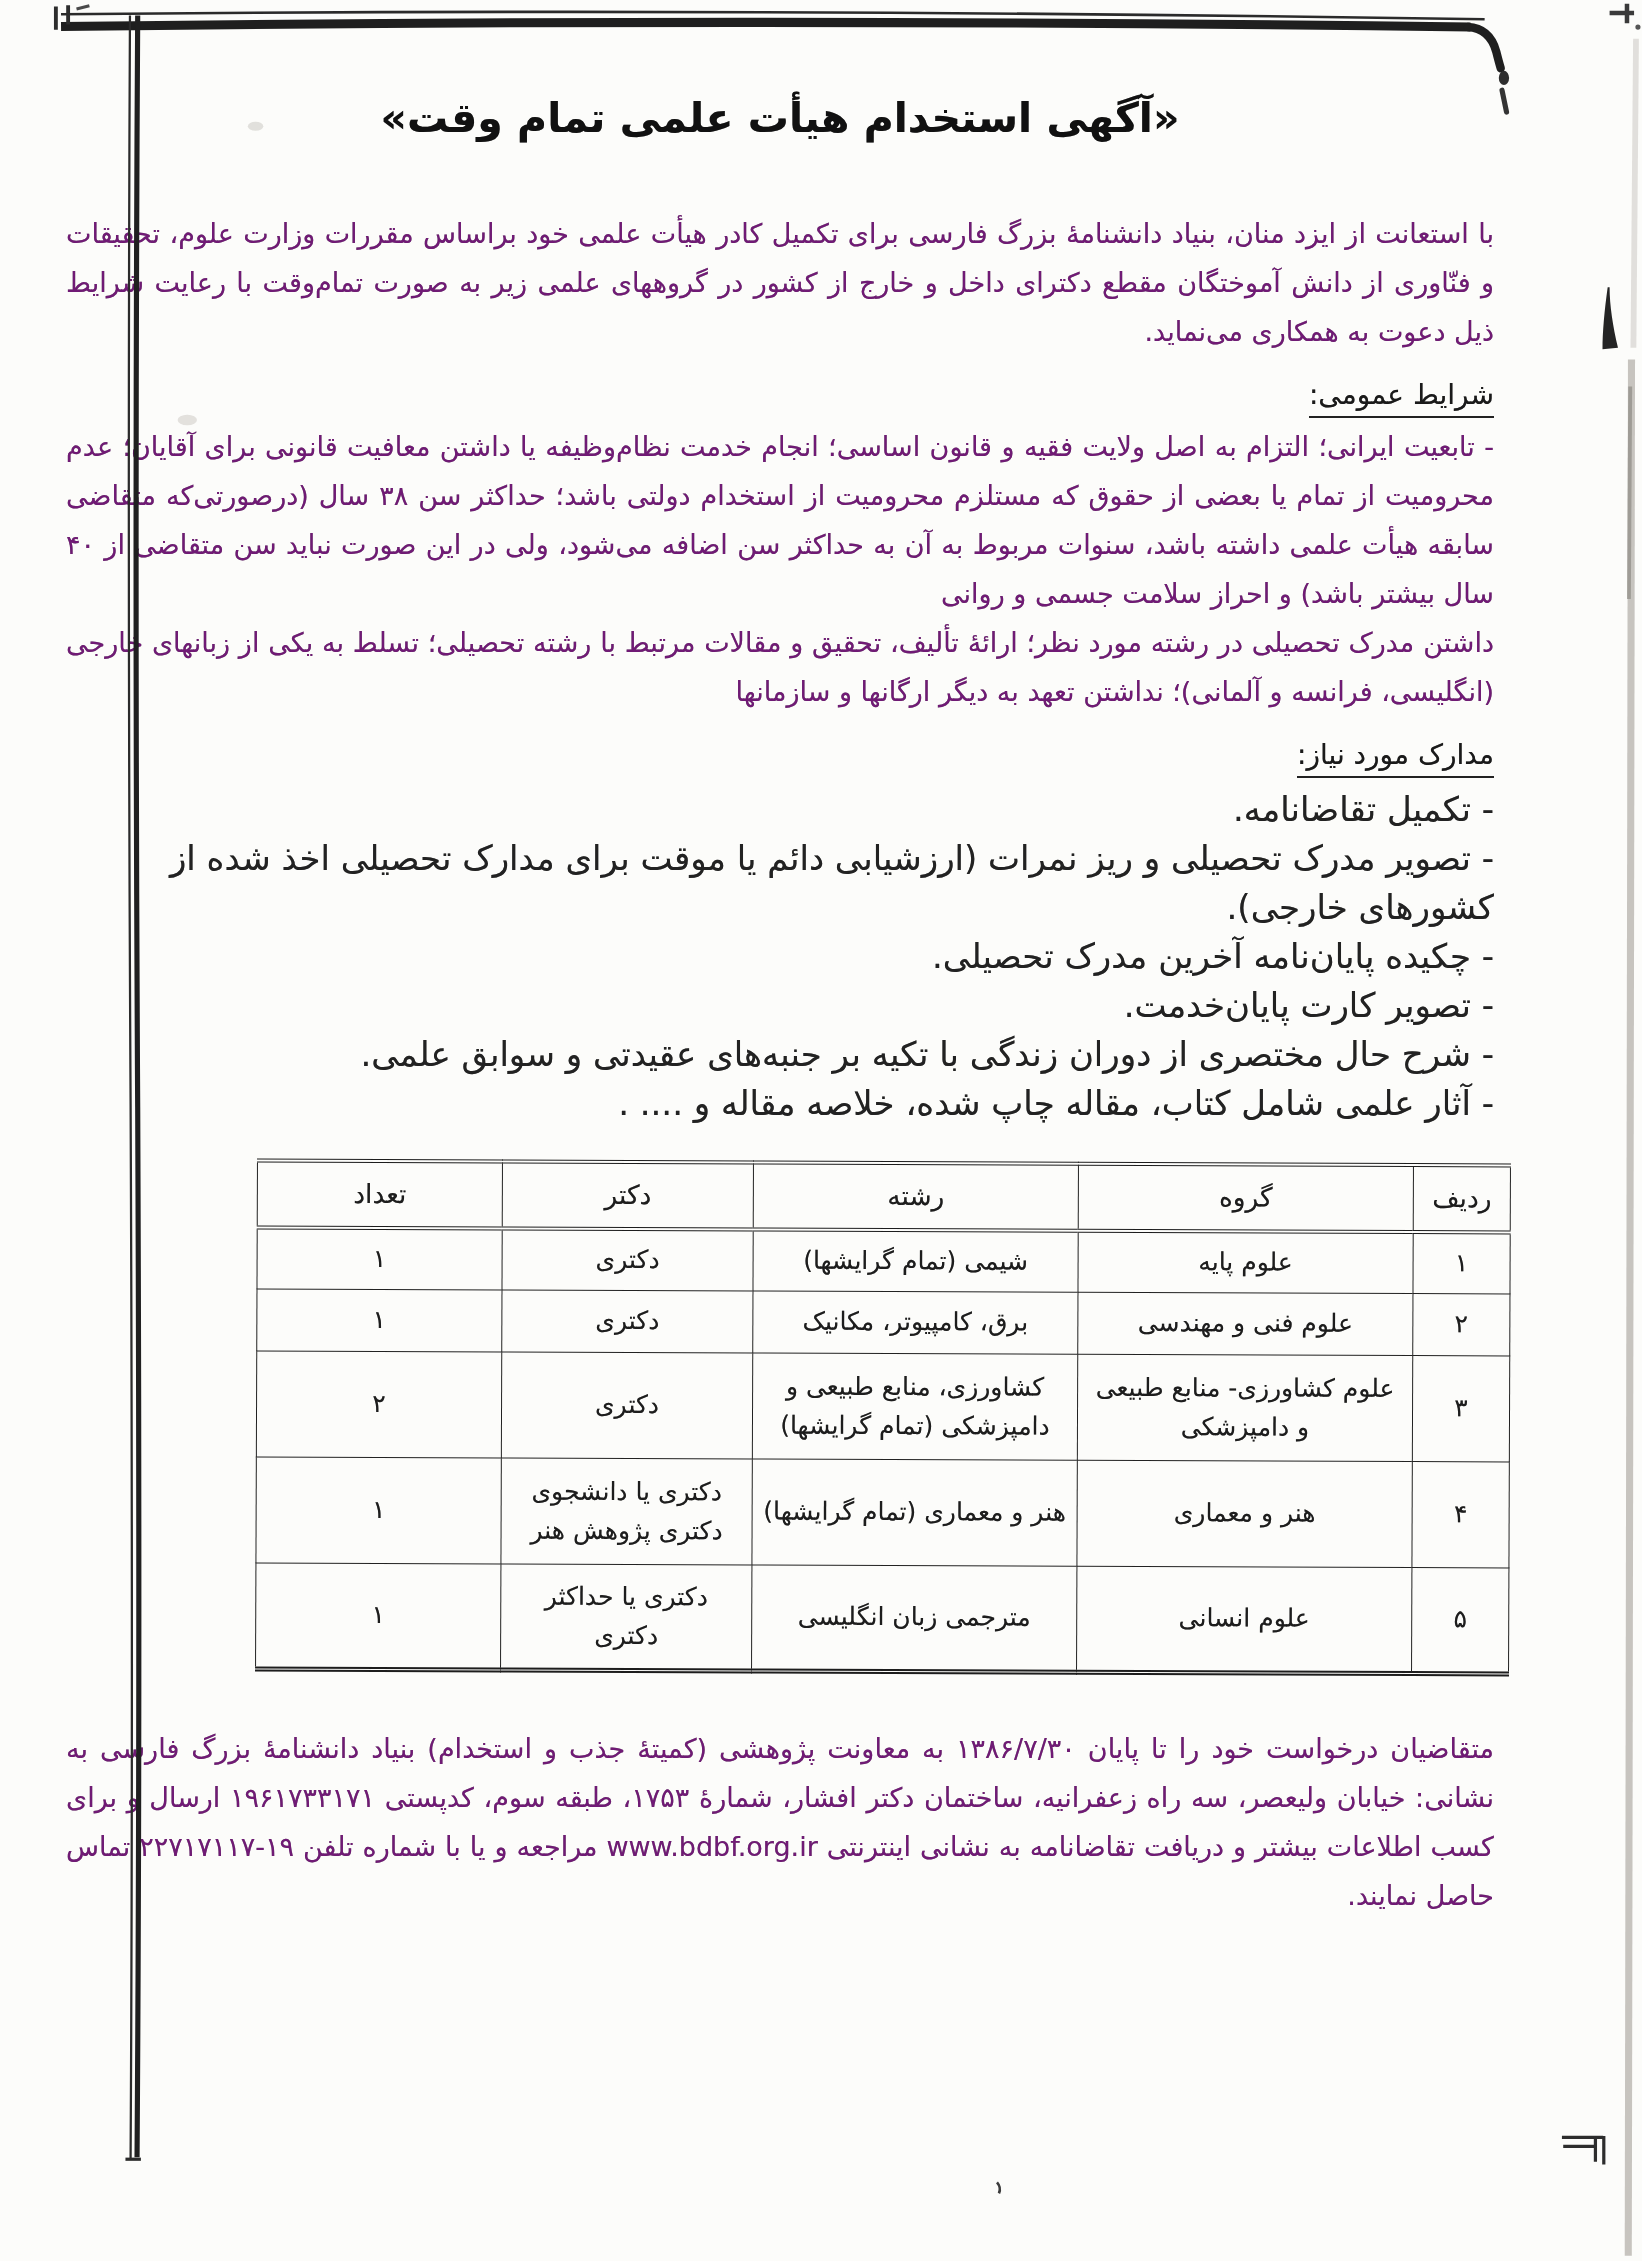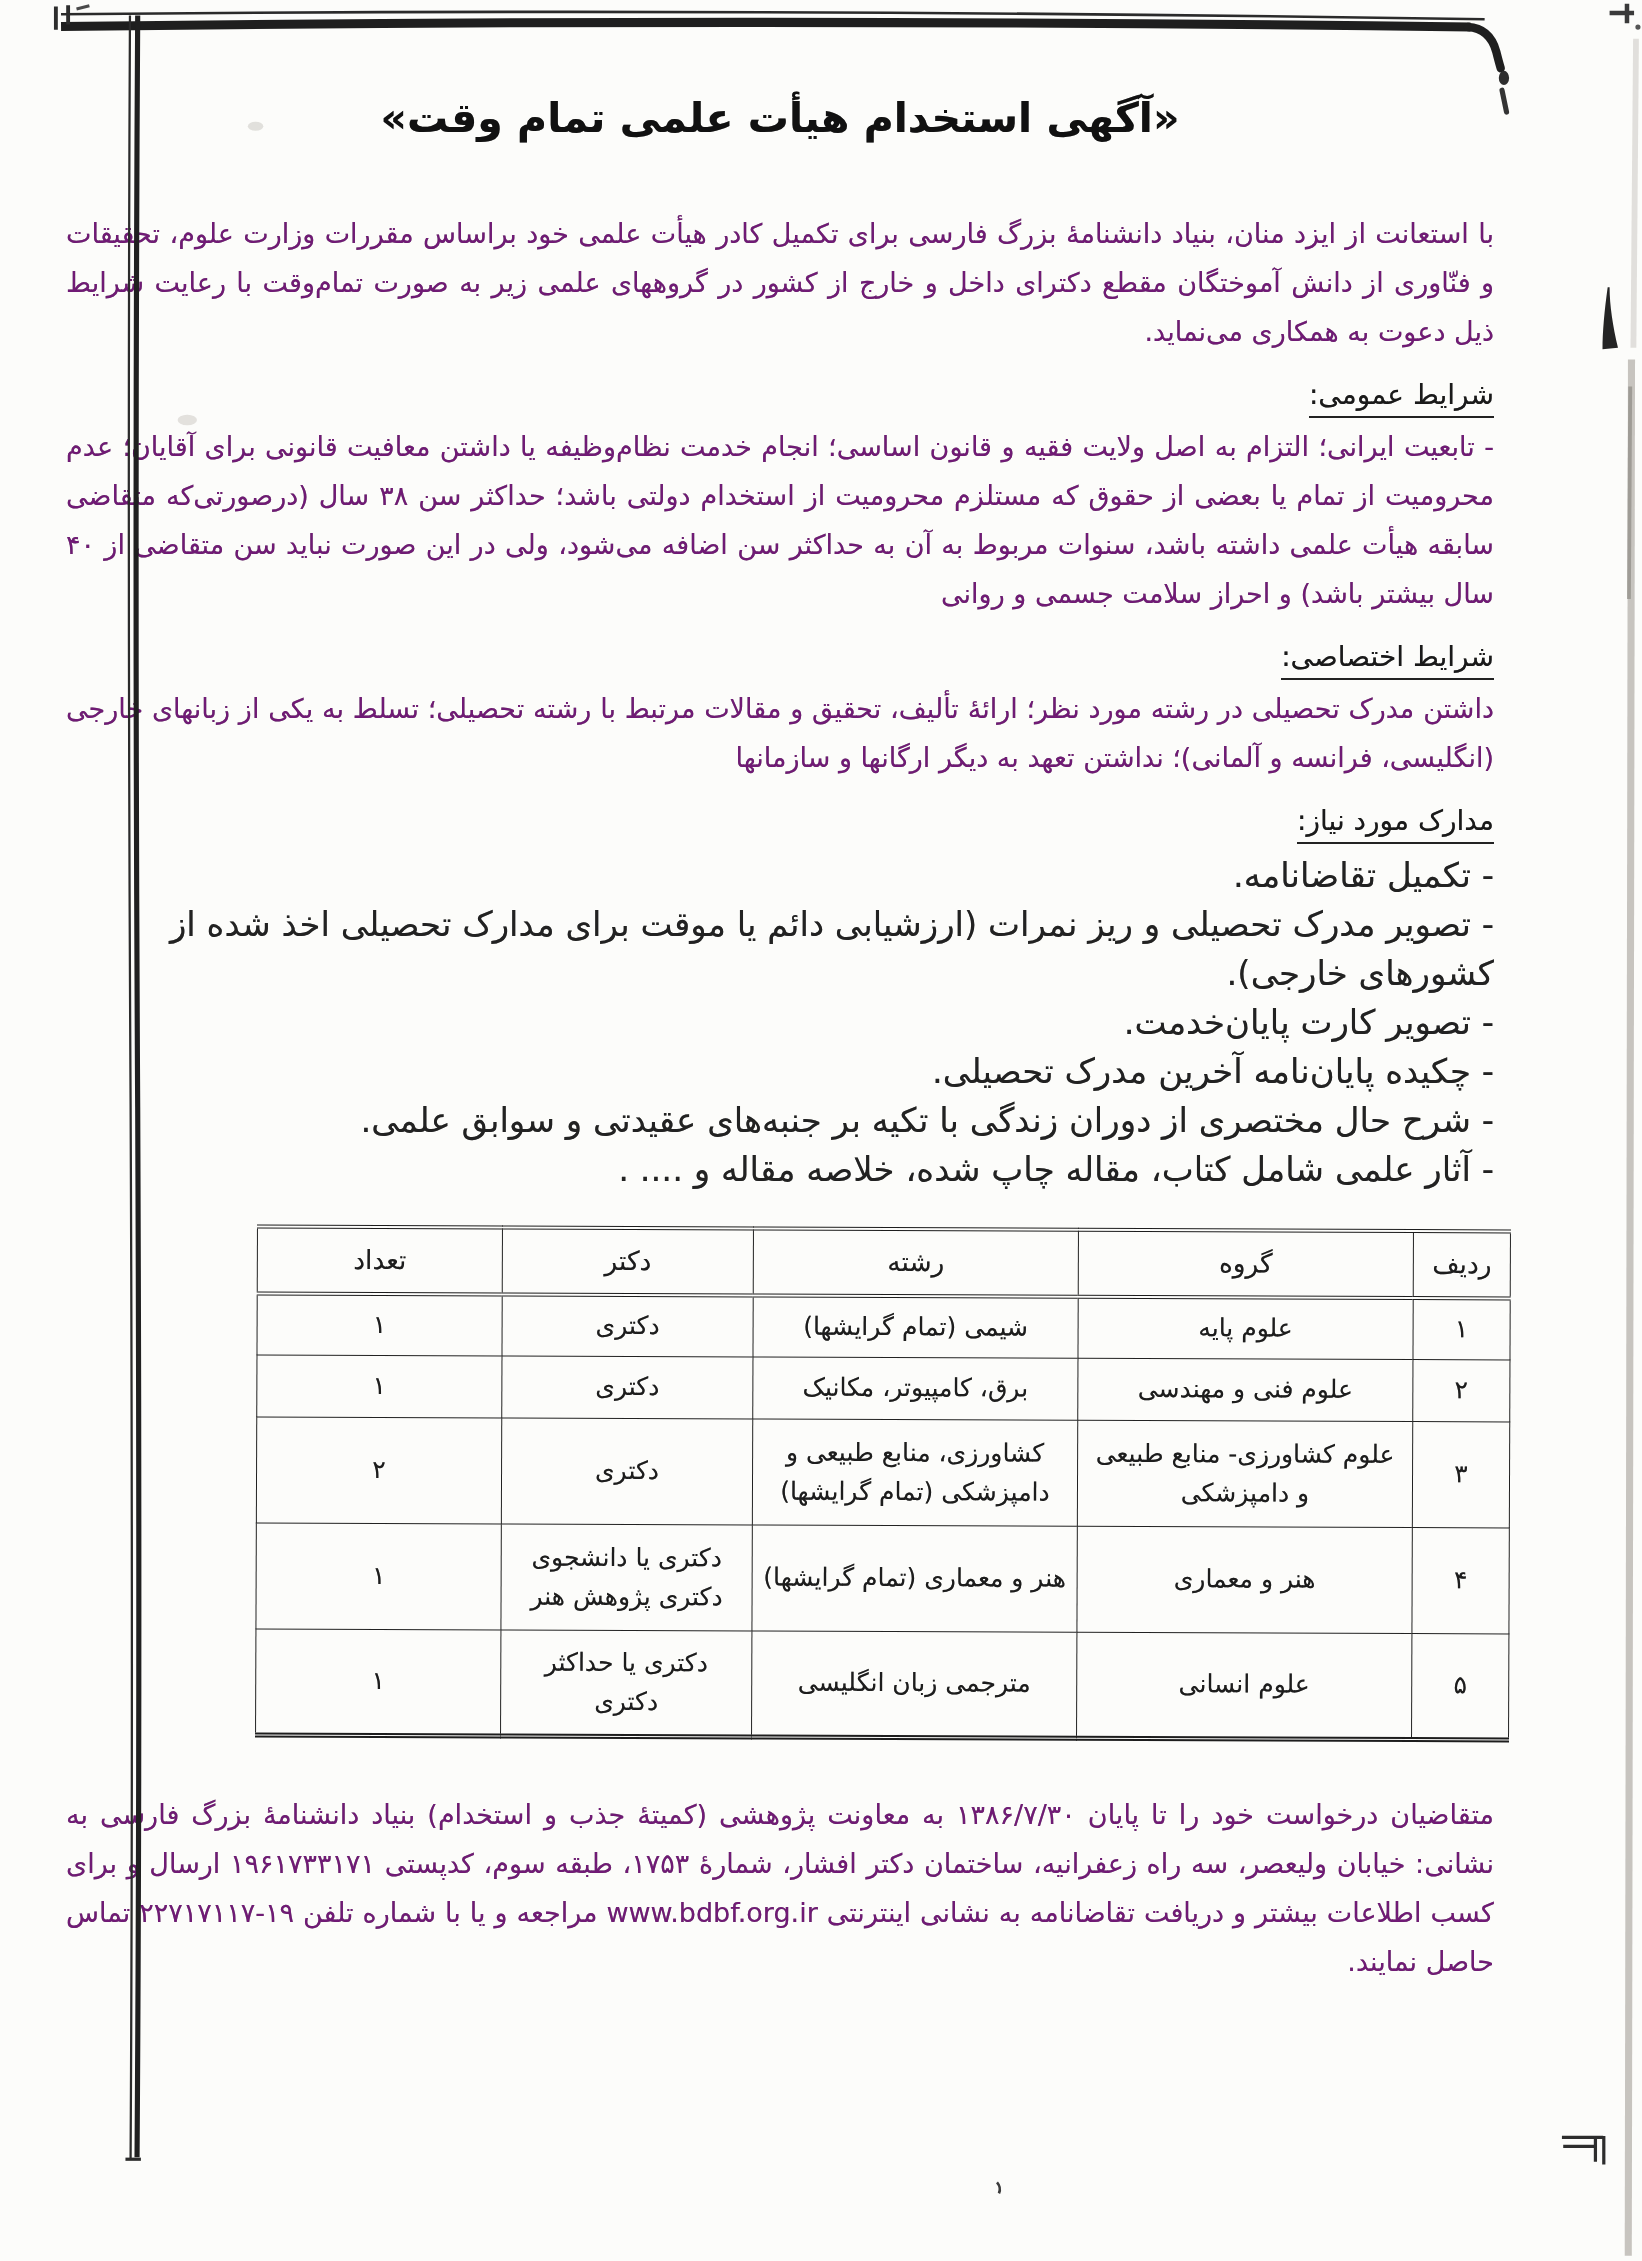--- a/index.html
+++ b/index.html
@@ -138,31 +138,30 @@
     <h1 class="title">«آگهی استخدام هیأت علمی تمام وقت»</h1>
 
     <p class="para intro">با استعانت از ایزد منان، بنیاد دانشنامهٔ بزرگ فارسی برای تکمیل کادر هیأت علمی خود براساس مقررات وزارت علوم، تحقیقات و فنّاوری از دانش آموختگان مقطع دکترای داخل و خارج از کشور در گروههای علمی زیر به صورت تمام‌وقت با رعایت شرایط ذیل دعوت به همکاری می‌نماید.</p>
 
     <section>
       <h2 class="sec-head"><span class="underlined">شرایط عمومی:</span></h2>
       <p class="para">- تابعیت ایرانی؛ التزام به اصل ولایت فقیه و قانون اساسی؛ انجام خدمت نظام‌وظیفه یا داشتن معافیت قانونی برای آقایان؛ عدم محرومیت از تمام یا بعضی از حقوق که مستلزم محرومیت از استخدام دولتی باشد؛ حداکثر سن ۳۸ سال (درصورتی‌که متقاضی سابقه هیأت علمی داشته باشد، سنوات مربوط به آن به حداکثر سن اضافه می‌شود، ولی در این صورت نباید سن متقاضی از ۴۰ سال بیشتر باشد) و احراز سلامت جسمی و روانی</p>
     </section>
 
     <section>
-      <h2 class="sec-head"><span class="underlined">شرایط اختصاصی:</span></h2>
       <p class="para">داشتن مدرک تحصیلی در رشته مورد نظر؛ ارائهٔ تألیف، تحقیق و مقالات مرتبط با رشته تحصیلی؛ تسلط به یکی از زبانهای خارجی (انگلیسی، فرانسه و آلمانی)؛ نداشتن تعهد به دیگر ارگانها و سازمانها</p>
     </section>
 
     <section>
       <h2 class="sec-head"><span class="underlined">مدارک مورد نیاز:</span></h2>
       <div class="doc-list">
         <div class="line">- تکمیل تقاضانامه.</div>
         <div class="line">- تصویر مدرک تحصیلی و ریز نمرات (ارزشیابی دائم یا موقت برای مدارک تحصیلی اخذ شده از کشورهای خارجی).</div>
+        <div class="line">- چکیده پایان‌نامه آخرین مدرک تحصیلی.</div>
         <div class="line">- تصویر کارت پایان‌خدمت.</div>
-        <div class="line">- چکیده پایان‌نامه آخرین مدرک تحصیلی.</div>
         <div class="line">- شرح حال مختصری از دوران زندگی با تکیه بر جنبه‌های عقیدتی و سوابق علمی.</div>
         <div class="line">- آثار علمی شامل کتاب، مقاله چاپ شده، خلاصه مقاله و .... .</div>
       </div>
     </section>
 
     <table class="jobs-table">
       <colgroup>
         <col class="col-radif">
           <col class="col-group">
           <col class="col-field">

